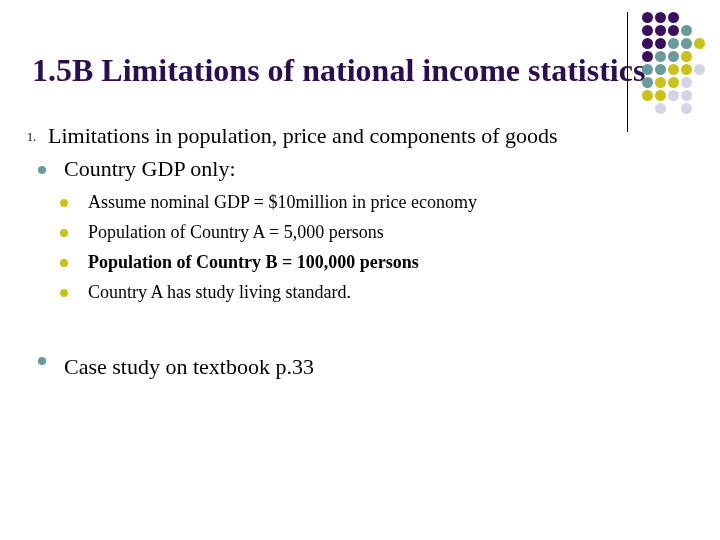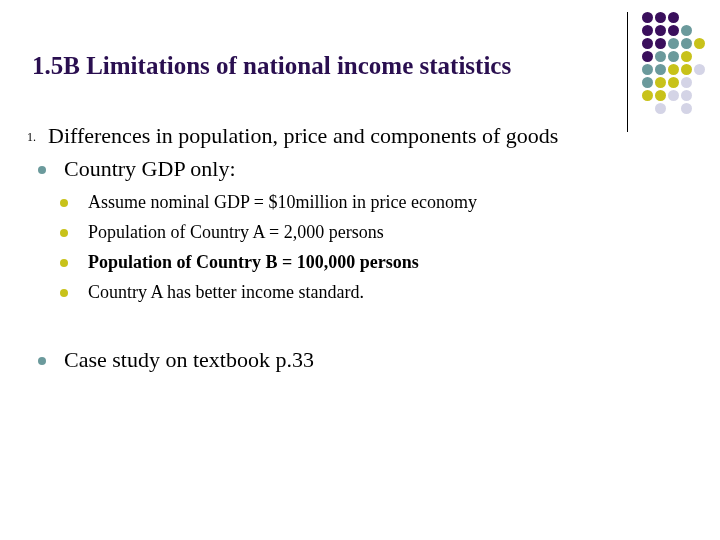--- a/index.html
+++ b/index.html
@@ -12,21 +12,21 @@
       height: 540px;
       position: relative;
       overflow: hidden;
       font-family: "Liberation Serif", "DejaVu Serif", serif;
       color: #000000;
     }
     .slide-title {
       position: absolute;
       left: 32px;
       top: 52px;
-      font-size: 25px;
+      font-size: 32px;
       font-weight: bold;
       color: #2a0f50;
       letter-spacing: 0px;
       white-space: nowrap;
     }
     .vline {
       position: absolute;
       left: 627px;
       top: 12px;
       width: 1px;
@@ -109,41 +109,41 @@
     <div class="dot" style="left: 642px; top: 90px; background: rgb(200, 194, 26);"></div>
     <div class="dot" style="left: 655px; top: 90px; background: rgb(200, 194, 26);"></div>
     <div class="dot" style="left: 668px; top: 90px; background: rgb(212, 212, 230);"></div>
     <div class="dot" style="left: 681px; top: 90px; background: rgb(212, 212, 230);"></div>
     <div class="dot" style="left: 655px; top: 103px; background: rgb(212, 212, 230);"></div>
     <div class="dot" style="left: 681px; top: 103px; background: rgb(212, 212, 230);"></div>
   </div>
 
 <div class="level1">
   <span class="num">1.</span>
-  <span class="txt">Differences in population, price and components of goods</span>
+  <span class="txt">Limitations in population, price and components of goods</span>
 </div>
 
 <div class="bullet-row l2" style="left:38px; top:156px;">
   <span class="bullet" style="left:0; top:10px; background:#6b9a9c;"></span>
   <span style="position:absolute; left:26px; top:0;">Country GDP only:</span>
 </div>
 
 <div class="bullet-row l3" style="left:60px; top:192px;">
   <span class="bullet" style="left:0; top:7px; background:#c8c21a;"></span>
   <span style="position:absolute; left:28px; top:0;">Assume nominal GDP = $10million in price economy</span>
 </div>
 <div class="bullet-row l3" style="left:60px; top:222px;">
   <span class="bullet" style="left:0; top:7px; background:#c8c21a;"></span>
-  <span style="position:absolute; left:28px; top:0;">Population of Country A = 2,000 persons</span>
+  <span style="position:absolute; left:28px; top:0;">Population of Country A = 5,000 persons</span>
 </div>
 <div class="bullet-row l3" style="left:60px; top:252px;">
   <span class="bullet" style="left:0; top:7px; background:#c8c21a;"></span>
   <span style="position:absolute; left:28px; top:0;font-weight:bold;">Population of Country B = 100,000 persons</span>
 </div>
 <div class="bullet-row l3" style="left:60px; top:282px;">
   <span class="bullet" style="left:0; top:7px; background:#c8c21a;"></span>
-  <span style="position:absolute; left:28px; top:0;">Country A has better income standard.</span>
+  <span style="position:absolute; left:28px; top:0;">Country A has study living standard.</span>
 </div>
 
 <div class="bullet-row l2" style="left:38px; top:347px;">
   <span class="bullet" style="left:0; top:10px; background:#6b9a9c;"></span>
-  <span style="position:absolute; left:26px; top:0;font-family:Liberation Serif, serif;">Case study on textbook p.33</span>
+  <span style="position:absolute; left:26px; top:7px;font-family:Liberation Serif, serif;">Case study on textbook p.33</span>
 </div>
 
 </body></html>

